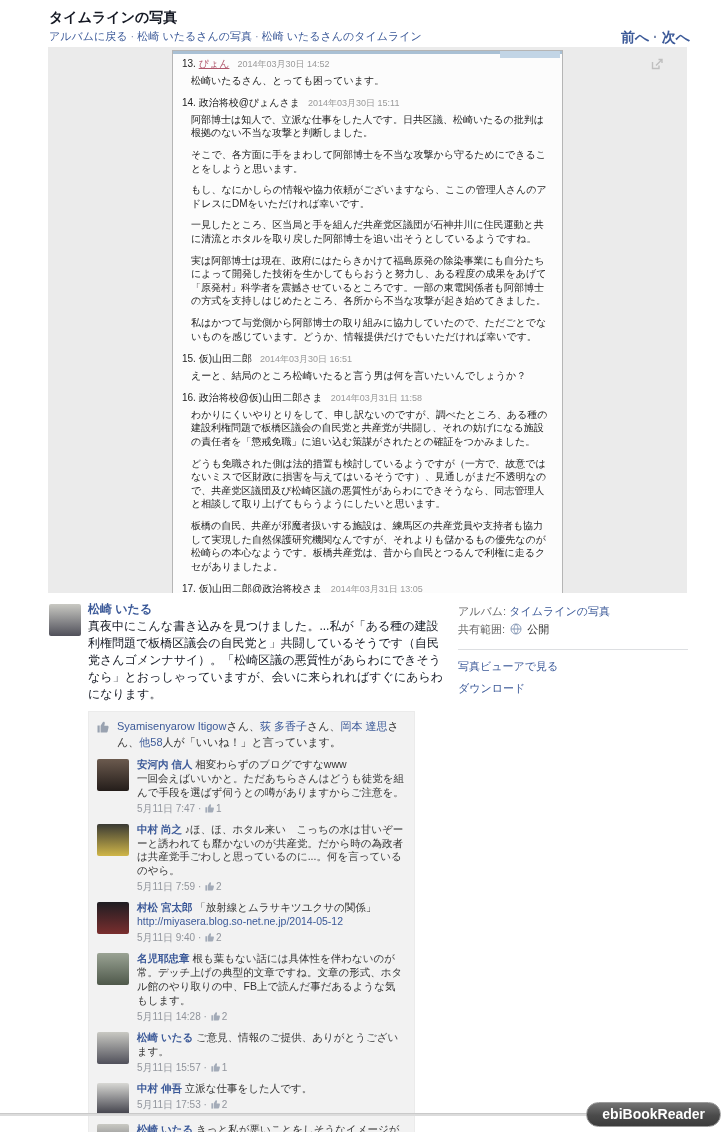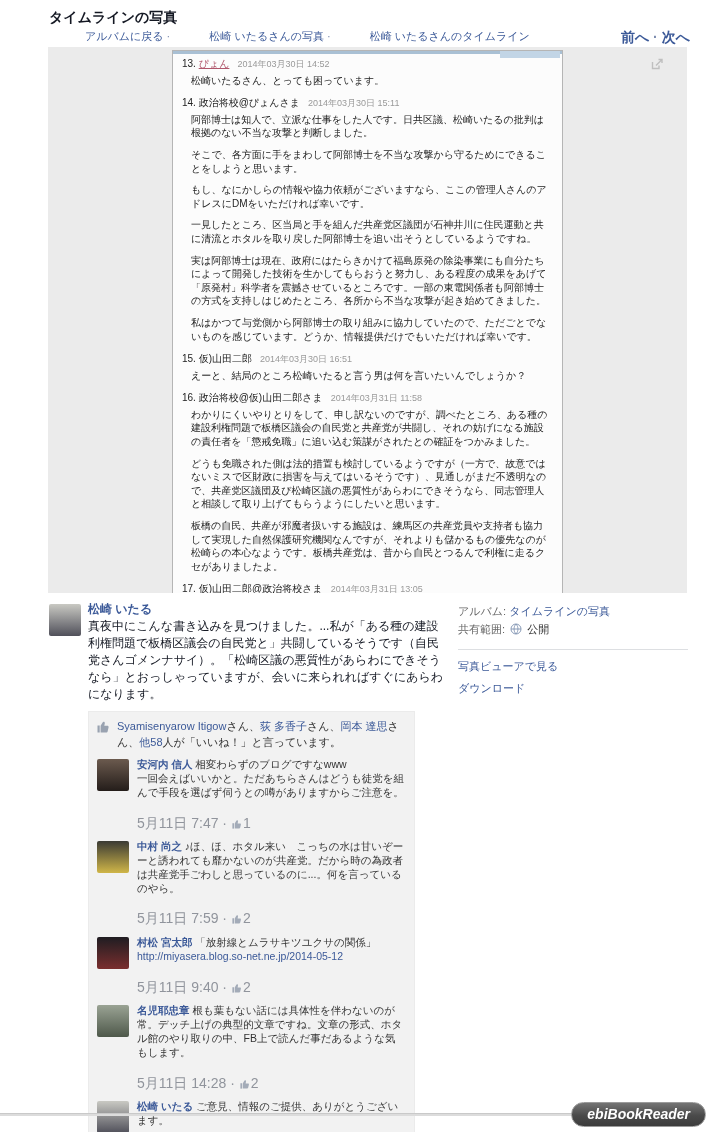--- a/index.html
+++ b/index.html
@@ -6,21 +6,21 @@
   body{
     width:724px;height:1132px;position:relative;background:#fff;
     font-family:"Liberation Sans","DejaVu Sans",sans-serif;
     color:#333;overflow:hidden;
   }
   a{text-decoration:none;cursor:pointer;}
 
   
   .page-title{position:absolute;left:49px;top:9px;font-size:14px;font-weight:bold;color:#141823;}
   .breadcrumb{position:absolute;left:49px;top:29px;font-size:11px;color:#3b5998;}
-  .breadcrumb a{color:#3b5998;margin-left:36px;}
+  .breadcrumb a{color:#3b5998;}
   .breadcrumb .sep{color:#7a8aae;}
   .prevnext{position:absolute;right:34px;top:29px;font-size:14px;font-weight:bold;}
   .prevnext a{color:#3b5998;}
   .prevnext .sep{color:#7a8aae;}
 
   
   .photo-area{position:absolute;left:48px;top:47px;width:639px;height:546px;background:#ebebeb;}
   .popout{position:absolute;right:22px;top:9px;width:16px;height:16px;color:#bfbfbf;}
   .bbs-page{
     position:absolute;left:124px;top:3px;width:391px;bottom:0;
@@ -50,40 +50,40 @@
        padding:7px 8px;width:309px;}
   .like-line{font-size:11px;line-height:1.4;color:#333;position:relative;padding-left:20px;margin-bottom:8px;}
   .like-line .thumb{position:absolute;left:0;top:1px;color:#99a2b0;}
   .like-line a{color:#3b5998;}
   .comment{position:relative;margin-top:7px;min-height:34px;}
   .comment .avatar{position:absolute;left:0;top:1px;}
   .c-body{margin-left:40px;font-size:10.5px;line-height:1.32;color:#333;}
   .c-name{color:#3b5998;font-weight:bold;}
   .c-text{white-space:pre-line;}
   .c-link{display:block;color:#3b5998;}
-  .c-meta{margin-top:14px;font-size:14px;color:#90949c;}
+  .c-meta{margin-top:2px;font-size:10px;color:#90949c;}
   .c-meta .thumb{color:#a3abb8;vertical-align:-1px;margin:0 1px;}
   .c-meta .cnt{color:#90949c;}
 
   
   .sidebar{position:absolute;left:458px;top:603px;width:250px;font-size:11px;line-height:1.6;}
   .sb-row{color:#666;}
   .sb-row a{color:#3b5998;}
   .sb-privacy-val{color:#333;}
   .sb-globe{color:#8a9cb8;vertical-align:-2px;margin:0 2px;}
   .sb-divider{border-top:1px solid #dddfe2;margin:9px 0 8px 0;width:230px;}
   .sb-link{display:block;color:#3b5998;margin-bottom:4px;}
 
   
   .footer-line{position:absolute;left:0;top:1113px;right:122px;height:2px;background:#dcdcdc;border-top:1px solid #c9c9c9;}
   .brand-pill{
-    position:absolute;right:18px;top:1102px;
+    position:absolute;right:3px;top:1102px;
     background:linear-gradient(180deg,#747474 0%,#4a4a4a 55%,#3c3c3c 100%);
     border:1px solid #9b9b9b;border-radius:13px;
-    color:#fff;font-weight:bold;font-size:14px;padding:3px 15px 4px 15px;font-style:italic;
+    color:#fff;font-weight:bold;font-size:14px;padding:3px 15px 4px 15px;
   }
 </style>
 </head>
 <body>
 
 <div class="page-title">タイムラインの写真</div>
 <div class="breadcrumb">
   <a>アルバムに戻る</a><span class="sep"> · </span><a>松崎 いたるさんの写真</a><span class="sep"> · </span><a>松崎 いたるさんのタイムライン</a>
 </div>
 <div class="prevnext">

